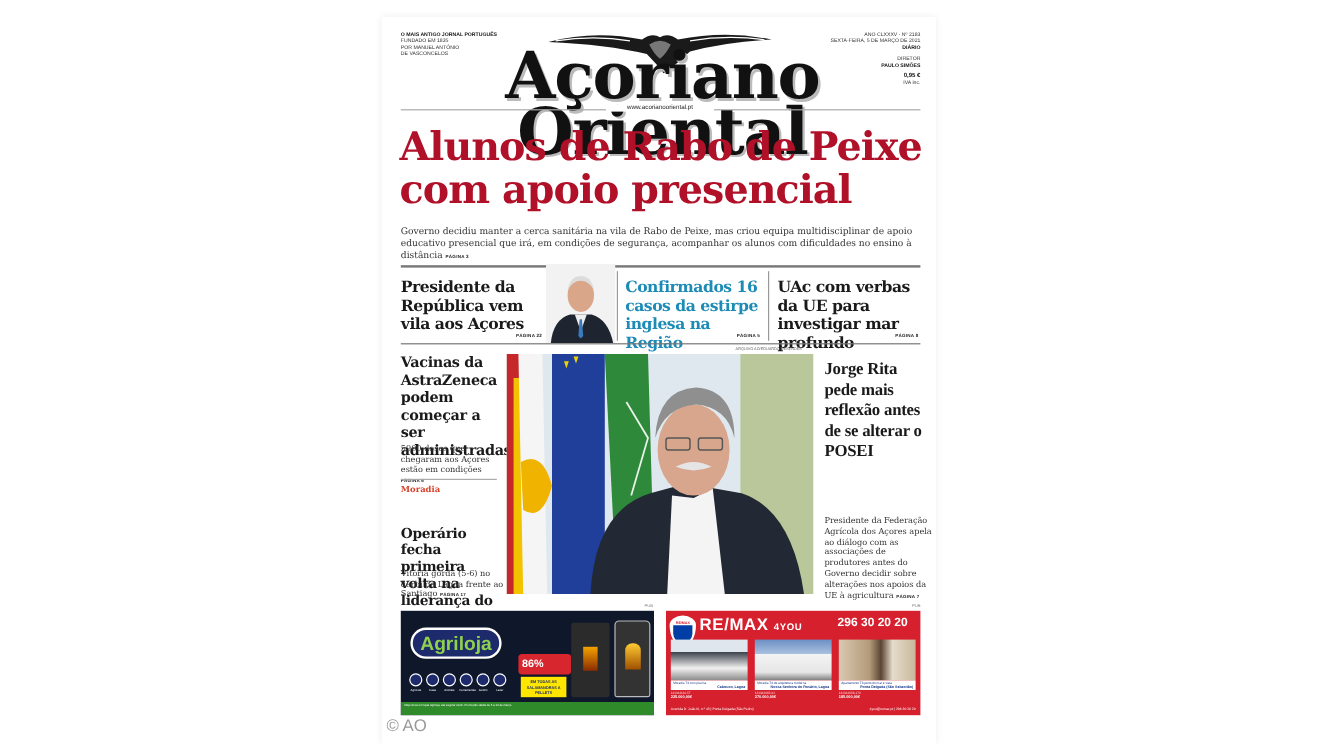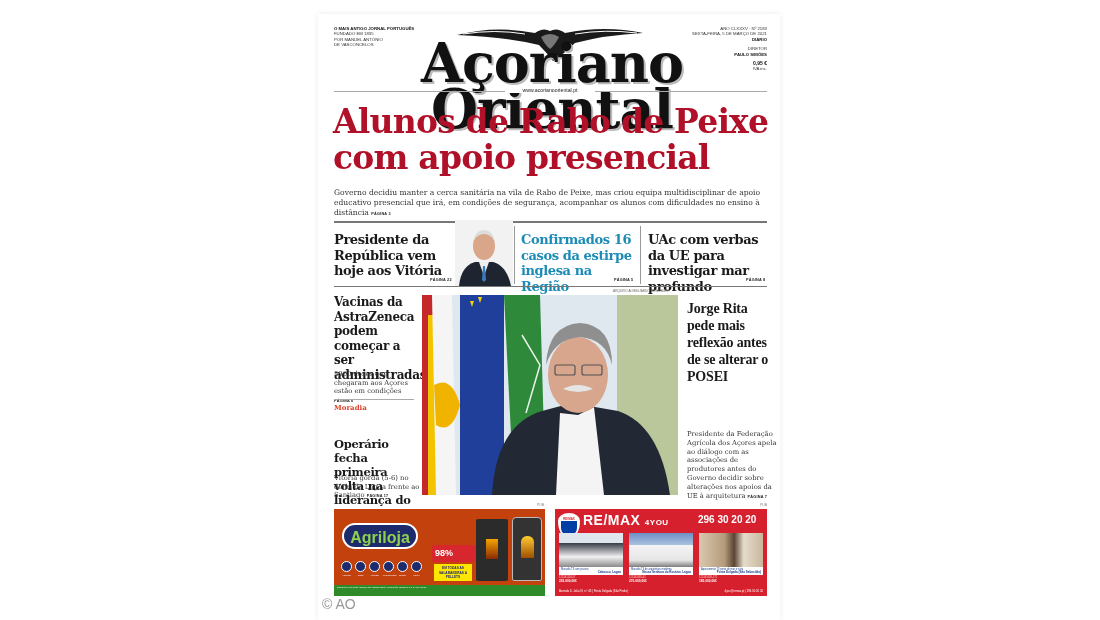--- a/index.html
+++ b/index.html
@@ -44,21 +44,21 @@
   .kicker { position: absolute; left: 334px; font-family: "DejaVu Serif", serif; font-weight: bold; font-size: 7px; color: #d8402a; }
 
   .photo { position: absolute; left: 422px; top: 295px; width: 256px; height: 200px; overflow: hidden; }
   .credit { position: absolute; left: 613px; top: 289px; font-family: "Liberation Sans", sans-serif; font-size: 3.2px; color: #666; }
 
   .r-head { position: absolute; left: 687px; top: 300px; width: 90px; font-family: Liberation Serif, serif; font-weight: bold; font-size: 14px; line-height: 17px; color: #1a1a1a; letter-spacing: -0.2px; }
   .r-text { position: absolute; left: 687px; top: 430px; width: 90px; font-family: "DejaVu Serif", serif; font-size: 6.8px; line-height: 8.8px; color: #333; }
 
   
   .ad-tag { position: absolute; font-family: "Liberation Sans", sans-serif; font-size: 3.5px; color: #888; }
-  .ad1 { position: absolute; left: 334px; top: 509px; width: 211px; height: 87px; background: #c2410c; overflow: hidden; }
+  .ad1 { position: absolute; left: 334px; top: 509px; width: 211px; height: 87px; background: #0f172a; overflow: hidden; }
   .agri-logo { position: absolute; left: 8px; top: 14px; width: 76px; height: 26px; border-radius: 13px; background: #1d2a6b; color: #8fd14f; font-family: "Liberation Sans", sans-serif; font-weight: bold; font-size: 16px; text-align: center; line-height: 26px; border: 2px solid #fff; }
   .agri-icons { position: absolute; left: 7px; top: 52px; display: flex; gap: 3px; }
   .agri-icon { width: 11px; height: 11px; border-radius: 50%; background: #1d2a6b; border: 1px solid #fff; }
   .agri-labels { position: absolute; left: 7px; top: 65px; display: flex; gap: 3px; }
   .agri-labels span { width: 11px; font-family: "Liberation Sans", sans-serif; font-size: 2.4px; color: #fff; text-align: center; }
   .promo { position: absolute; left: 98px; top: 36px; width: 44px; height: 17px; background: #d8262e; border-radius: 3px; color: #fff; font-family: "Liberation Sans", sans-serif; font-weight: bold; font-size: 9px; line-height: 17px; padding-left: 3px; }
   .promo small { font-size: 3.5px; line-height: 4px; display: inline-block; vertical-align: middle; color: #ffe600; }
   .promo-y { position: absolute; left: 100px; top: 55px; width: 38px; height: 17px; background: #ffe600; color: #1d2a6b; font-family: "Liberation Sans", sans-serif; font-weight: bold; font-size: 3.2px; line-height: 4.5px; text-align: center; padding-top: 2px; }
   .stove1 { position: absolute; left: 142px; top: 10px; width: 32px; height: 62px; background: #2b2b2b; border-radius: 2px; }
   .stove1 .win { position: absolute; left: 10px; top: 20px; width: 12px; height: 20px; background: linear-gradient(#f4a300, #8a2b00); }
@@ -119,21 +119,21 @@
 <div class="url">www.acorianooriental.pt</div>
 
 <div class="headline">Alunos de Rabo de Peixe com apoio presencial</div>
 <div class="lead">
   <span>Governo decidiu manter a cerca sanitária na vila de Rabo de Peixe, mas criou equipa multidisciplinar de apoio educativo presencial que irá, em condições de segurança, acompanhar os alunos com dificuldades no ensino à distância</span>
   <span class="pg">PÁGINA 3</span>
 </div>
 
 <div class="rule" style="left:334px; top:221px; width:433px;"></div>
 
-<div class="t-head" style="left:334px; top:232px; width:110px;">Presidente da República vem hoje aos Vitória</div>
+<div class="t-head" style="left:334px; top:232px; width:110px;">Presidente da República vem vila aos Açores</div>
 <div class="pg t-pg" style="left:430px; top:278px;">PÁGINA 22</div>
 
 <div class="pres-photo">
   <svg width="58" height="66" viewBox="0 0 58 66">
     <rect width="58" height="66" fill="#f2f2f2"></rect>
     <path d="M4 66 Q6 46 20 42 L38 42 Q52 46 56 66 Z" fill="#1f2530"></path>
     <path d="M24 42 L29 56 L34 42 Z" fill="#eee"></path>
     <path d="M28 46 L30 46 L31 60 L29 62 L27 60 Z" fill="#3a7bbf"></path>
     <ellipse cx="29" cy="26" rx="11" ry="14" fill="#d9a68a"></ellipse>
     <path d="M18 22 Q20 10 29 10 Q38 10 40 22 Q36 14 29 14 Q22 14 18 22 Z" fill="#dcdcdc"></path>
@@ -182,21 +182,21 @@
     <ellipse cx="156" cy="80" rx="30" ry="38" fill="#d8a58d"></ellipse>
     <path d="M124 70 Q126 30 158 28 Q190 30 190 70 Q184 44 158 42 Q132 44 124 70 Z" fill="#8f8f8f"></path>
     <rect x="133" y="70" width="20" height="10" rx="2" fill="none" stroke="#555" stroke-width="1.2"></rect>
     <rect x="160" y="70" width="20" height="10" rx="2" fill="none" stroke="#555" stroke-width="1.2"></rect>
     <path d="M141 94 Q156 86 171 94 Q156 100 141 94 Z" fill="#e5e5e5"></path>
   </svg>
 </div>
 
 <div class="r-head">Jorge Rita pede mais reflexão antes de se alterar o POSEI</div>
 <div class="r-text">
-  <span>Presidente da Federação Agrícola dos Açores apela ao diálogo com as associações de produtores antes do Governo decidir sobre alterações nos apoios da UE à arquitetura</span>
+  <span>Presidente da Federação Agrícola dos Açores apela ao diálogo com as associações de produtores antes do Governo decidir sobre alterações nos apoios da UE à agricultura</span>
   <span class="pg">PÁGINA 7</span>
 </div>
 
 <div class="ad-tag" style="left:537px; top:503px;">PUB</div>
 <div class="ad1">
   <div class="agri-logo">Agriloja</div>
   <div class="agri-icons">
     <div class="agri-icon"></div>
     <div class="agri-icon"></div>
     <div class="agri-icon"></div>
@@ -206,21 +206,21 @@
   </div>
   <div class="agri-labels">
     <span>Agrícola</span>
     <span>Casa</span>
     <span>Animais</span>
     <span>Ferramentas</span>
     <span>Jardim</span>
     <span>Lazer</span>
   </div>
   <div class="promo">
-    <span>98%</span>
+    <span>86%</span>
     <small>DESCONTO DIRETO</small>
   </div>
   <div class="promo-y">EM TODAS AS SALAMANDRAS A PELLETS</div>
   <div class="stove1">
       <div class="win"></div>
     </div>
   <div class="stove2">
       <div class="win"></div>
     </div>
   <div class="ad1-foot">Disponível em lojas Agriloja, até esgotar stock. Promoção válida de 5 a 14 de março.</div>

